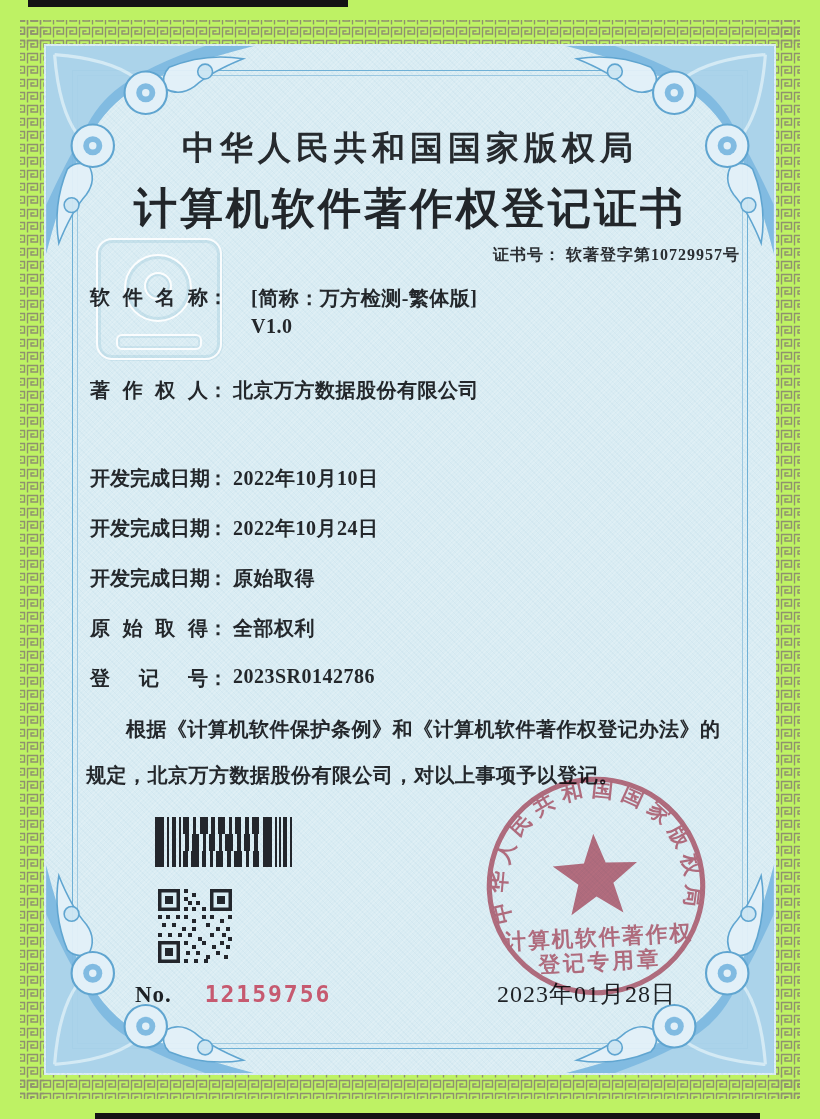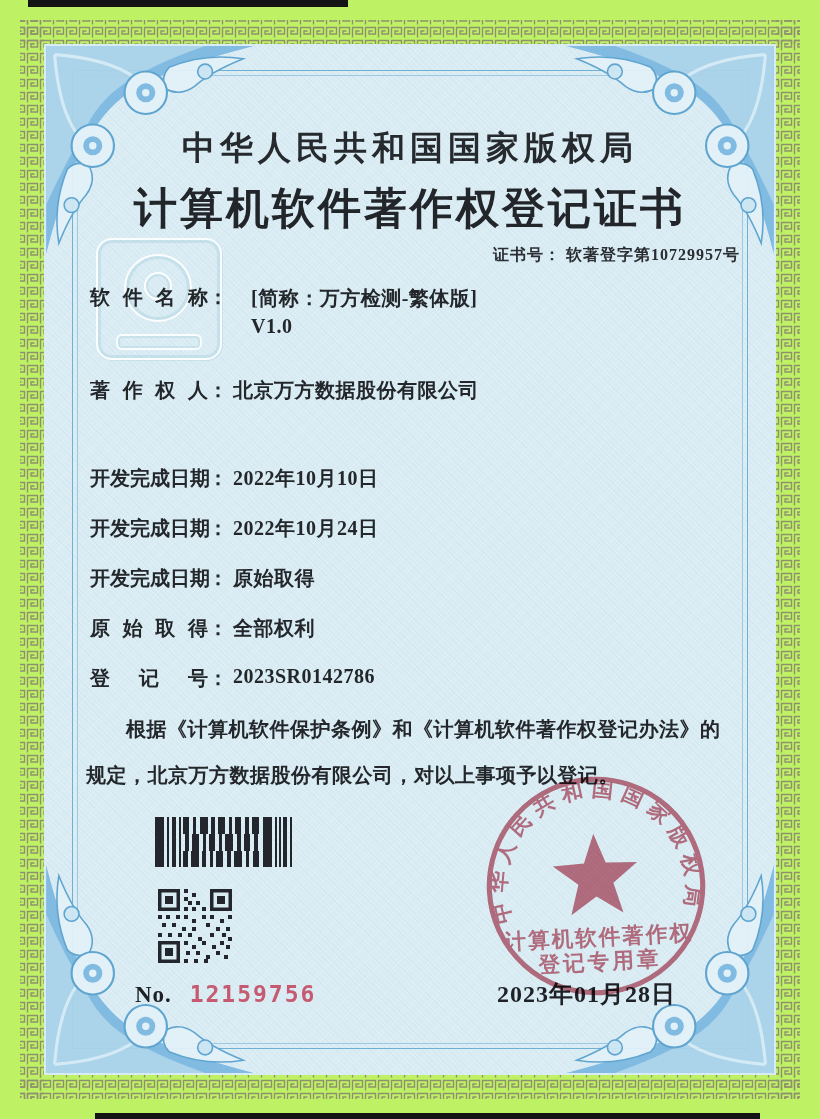--- a/index.html
+++ b/index.html
@@ -36,22 +36,22 @@
   .watermark .wm-circle{position:absolute;left:26px;top:14px;width:64px;height:64px;border-radius:50%;
     border:2px solid rgba(255,255,255,0.9);box-shadow:inset 0 0 0 3px rgba(150,195,215,0.3);}
   .watermark .wm-dot{position:absolute;left:46px;top:32px;width:24px;height:24px;border-radius:50%;
     border:2px solid rgba(255,255,255,0.9);box-shadow:inset 0 0 0 2px rgba(150,195,215,0.3);}
   .watermark .wm-base{position:absolute;left:18px;bottom:8px;width:82px;height:12px;border-radius:6px;
     border:2px solid rgba(255,255,255,0.85);box-shadow:inset 0 0 0 2px rgba(150,195,215,0.25);}
   .barcode{position:absolute;left:155px;top:817px;}
   .qrcode{position:absolute;left:158px;top:889px;}
   .no-line{position:absolute;left:135px;top:981px;font-size:23px;white-space:nowrap;}
   .no-label{font-weight:700;color:#1d2125;letter-spacing:1px;}
-  .no-value{font-family:"DejaVu Sans Mono","Liberation Mono",monospace;color:#c65a70;letter-spacing:2px;margin-left:12px;font-weight:700;}
-  .issue-date{position:absolute;left:497px;top:978px;font-size:24px;font-weight:700;color:#1e2226;letter-spacing:1px;}
+  .no-value{font-family:"DejaVu Sans Mono","Liberation Mono",monospace;color:#c65a70;letter-spacing:2px;margin-left:27px;font-weight:700;}
+  .issue-date{position:absolute;left:497px;top:978px;font-size:24px;font-weight:400;color:#1e2226;letter-spacing:1px;}
   .seal{position:absolute;left:478px;top:768px;width:236px;height:236px;opacity:0.84;transform:rotate(-3deg);mix-blend-mode:multiply;}
 </style>
 </head>
 <body>
 
 <div class="page">
 
   <div class="inner-bg"></div>
 
   <svg class="border-svg" width="820" height="1119">

